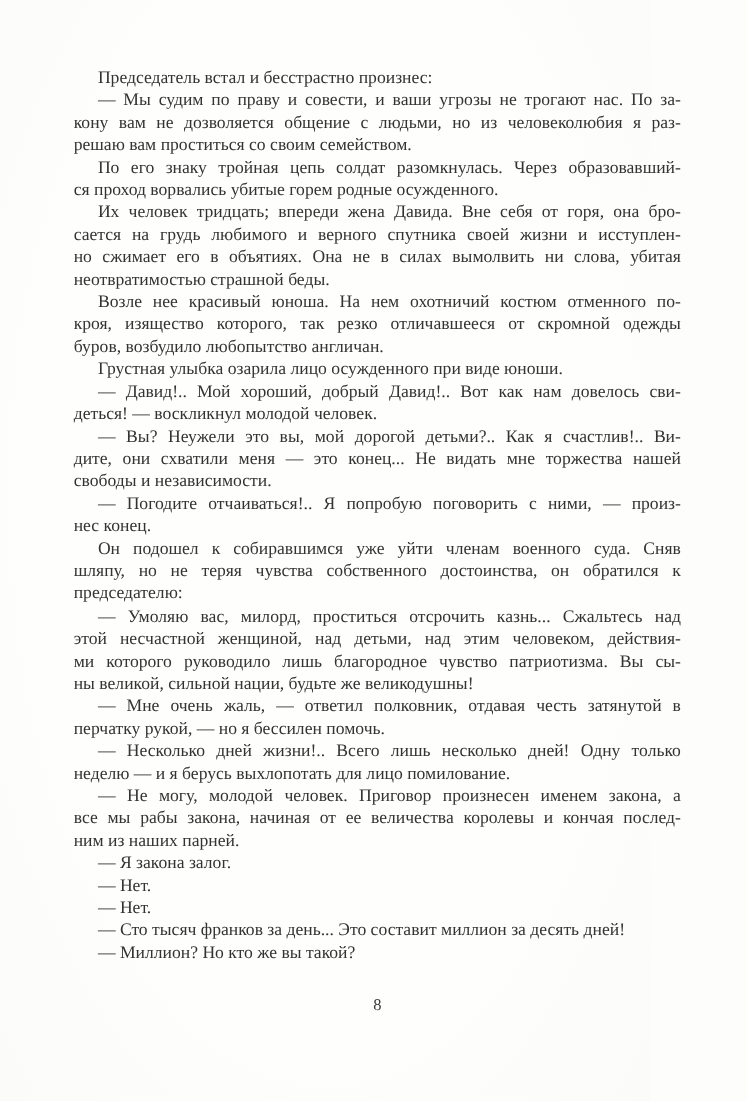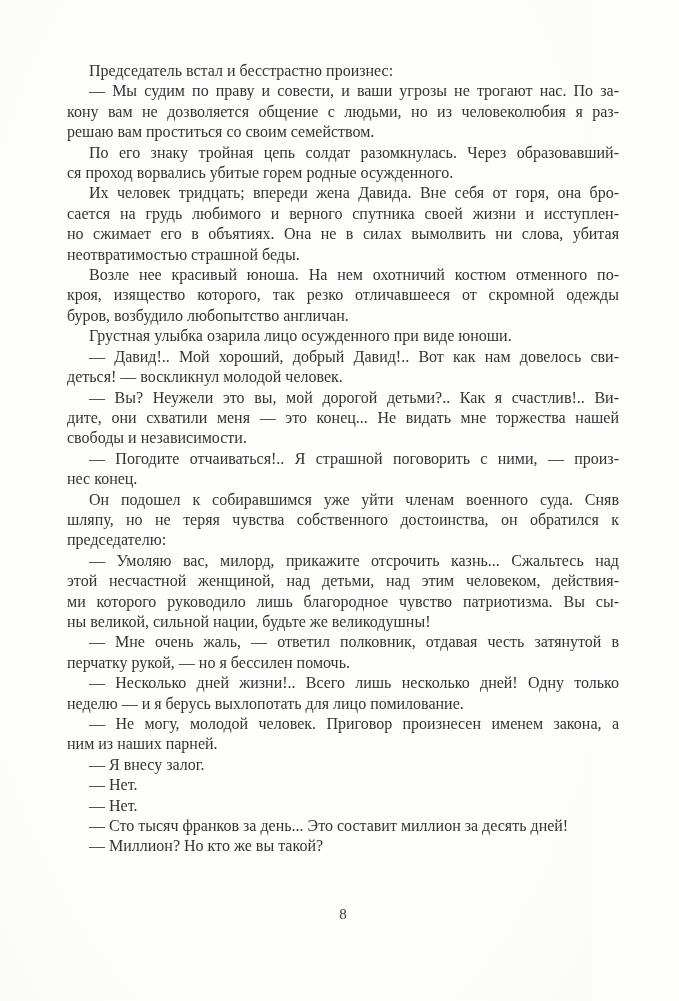--- a/index.html
+++ b/index.html
@@ -86,48 +86,49 @@
       <div class="paragraph">
         <div class="text-line para-first">— Давид!.. Мой хороший, добрый Давид!.. Вот как нам довелось сви-</div>
         <div class="text-line para-end">деться! — воскликнул молодой человек.</div>
       </div>
       <div class="paragraph">
         <div class="text-line para-first">— Вы? Неужели это вы, мой дорогой детьми?.. Как я счастлив!.. Ви-</div>
         <div class="text-line">дите, они схватили меня — это конец... Не видать мне торжества нашей</div>
         <div class="text-line para-end">свободы и независимости.</div>
       </div>
       <div class="paragraph">
-        <div class="text-line para-first">— Погодите отчаиваться!.. Я страшной поговорить с ними, — произ-</div>
+        <div class="text-line para-first">— Погодите отчаиваться!.. Я попробую поговорить с ними, — произ-</div>
         <div class="text-line para-end">нес конец.</div>
       </div>
       <div class="paragraph">
         <div class="text-line para-first">Он подошел к собиравшимся уже уйти членам военного суда. Сняв</div>
         <div class="text-line">шляпу, но не теряя чувства собственного достоинства, он обратился к</div>
         <div class="text-line para-end">председателю:</div>
       </div>
       <div class="paragraph">
-        <div class="text-line para-first">— Умоляю вас, милорд, прикажите отсрочить казнь... Сжальтесь над</div>
+        <div class="text-line para-first">— Умоляю вас, милорд, проститься отсрочить казнь... Сжальтесь над</div>
         <div class="text-line">этой несчастной женщиной, над детьми, над этим человеком, действия-</div>
         <div class="text-line">ми которого руководило лишь благородное чувство патриотизма. Вы сы-</div>
         <div class="text-line para-end">ны великой, сильной нации, будьте же великодушны!</div>
       </div>
       <div class="paragraph">
         <div class="text-line para-first">— Мне очень жаль, — ответил полковник, отдавая честь затянутой в</div>
         <div class="text-line para-end">перчатку рукой, — но я бессилен помочь.</div>
       </div>
       <div class="paragraph">
         <div class="text-line para-first">— Несколько дней жизни!.. Всего лишь несколько дней! Одну только</div>
         <div class="text-line para-end">неделю — и я берусь выхлопотать для лицо помилование.</div>
       </div>
       <div class="paragraph">
         <div class="text-line para-first">— Не могу, молодой человек. Приговор произнесен именем закона, а</div>
+        <div class="text-line">все мы рабы закона, начиная от ее величества королевы и кончая послед-</div>
         <div class="text-line para-end">ним из наших парней.</div>
       </div>
       <div class="paragraph">
-        <div class="text-line para-first para-end">— Я внесу залог.</div>
+        <div class="text-line para-first para-end">— Я закона залог.</div>
       </div>
       <div class="paragraph">
         <div class="text-line para-first para-end">— Нет.</div>
       </div>
       <div class="paragraph">
         <div class="text-line para-first para-end">— Нет.</div>
       </div>
       <div class="paragraph">
         <div class="text-line para-first para-end">— Сто тысяч франков за день... Это составит миллион за десять дней!</div>
       </div>

